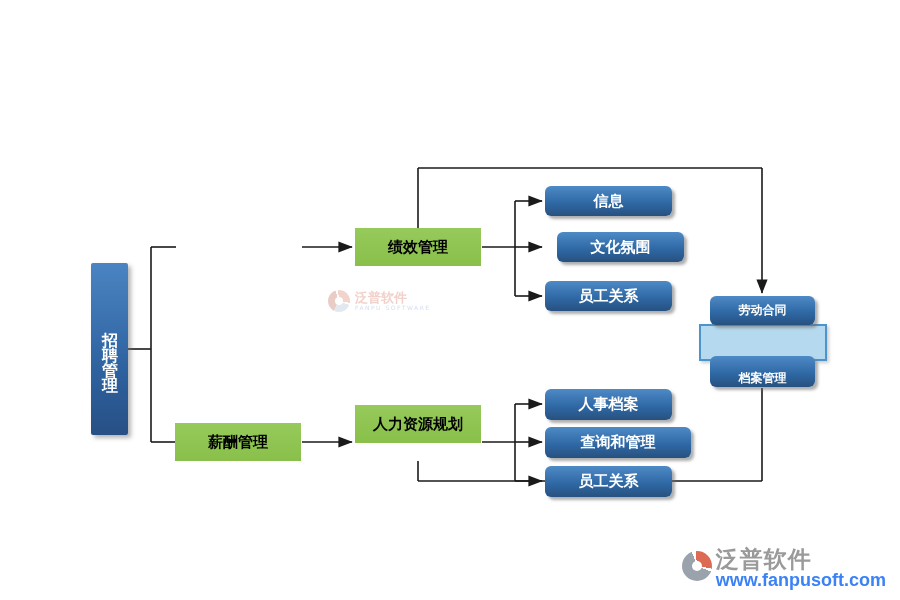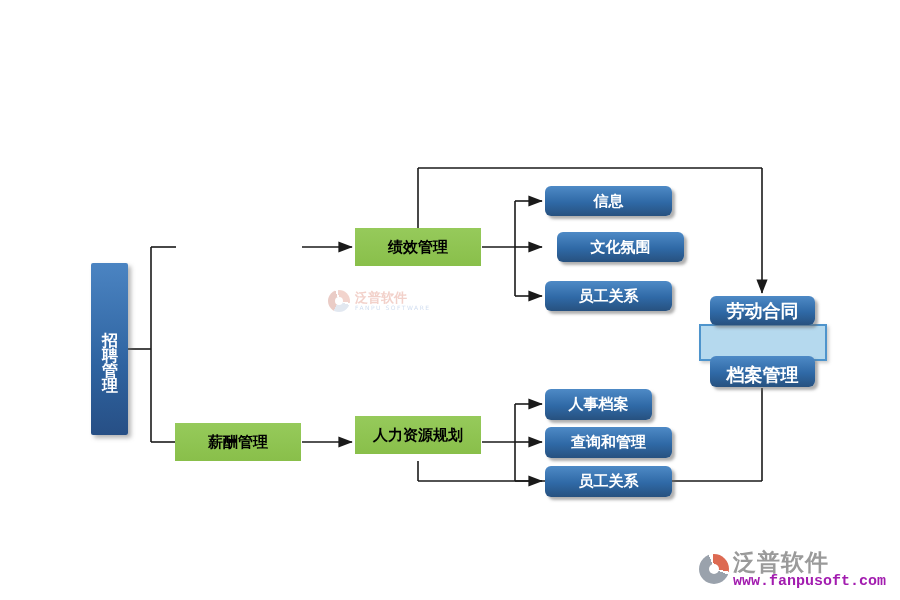--- a/index.html
+++ b/index.html
@@ -15,21 +15,21 @@
         box-sizing:border-box;z-index:3;}
   .node-green{background:linear-gradient(#96ca5b,#89bf4a);color:#000;
         font-size:15px;font-weight:bold;}
   .node-blue{background:linear-gradient(#4e8ac6,#2f69a6 55%,#27517f);color:#fff;
         font-size:15px;font-weight:bold;border-radius:6px;
         box-shadow:3px 3px 3px rgba(110,110,110,.55);}
   .node-root{background:linear-gradient(#4b84c2,#2e63a0 60%,#274f85);color:#fff;
         border-radius:2px;box-shadow:3px 3px 4px rgba(110,110,110,.5);}
   .node-root span{writing-mode:vertical-rl;text-orientation:upright;
         font-size:16px;font-weight:bold;letter-spacing:15px;}
-  .node-right{font-size:18px;}
+  .node-right{font-size:12px;}
 
   .bar-light{position:absolute;left:699px;top:324px;width:128px;height:37px;
         background:#b5d9ee;border:2px solid #4e94cc;box-sizing:border-box;z-index:2;
         box-shadow:2px 2px 3px rgba(130,130,130,.4);}
 
   
   .watermark{position:absolute;left:328px;top:290px;display:flex;align-items:center;
         gap:5px;z-index:0;opacity:.85;}
   .wm-icon{width:22px;height:22px;border-radius:50%;
         background:conic-gradient(from 210deg,#e7c4bd 0 130deg,#fff 130deg 145deg,
@@ -45,22 +45,22 @@
   .footer-logo{position:absolute;right:14px;bottom:10px;display:flex;
         align-items:flex-start;gap:4px;z-index:2;}
   .fl-icon{width:30px;height:30px;border-radius:50%;margin-top:4px;
         background:conic-gradient(from 210deg,#9aa2ac 0 130deg,#fff 130deg 145deg,
         #dd6a52 145deg 250deg,#fff 250deg 262deg,#9aa2ac 262deg 360deg);
         position:relative;}
   .fl-icon::after{content:"";position:absolute;left:10px;top:10px;width:10px;height:10px;
         border-radius:50%;background:#fff;}
   .fl-text{display:flex;flex-direction:column;align-items:flex-start;line-height:1.05;}
   .fl-brand{font-size:23px;font-weight:bold;color:#9a9a9a;letter-spacing:1px;}
-  .fl-url{font-size:15px;font-weight:bold;color:#a21caf;
-        font-family:Liberation Mono, monospace;}
+  .fl-url{font-size:18px;font-weight:bold;color:#3b82f6;
+        font-family:Liberation Sans, sans-serif;}
 </style>
 </head>
 <body>
 
 <div id="canvas">
 
 
   <svg id="connector-layer" width="900" height="600">
     <defs>
       <marker id="arrowhead" markerWidth="9" markerHeight="7" refX="8.5" refY="3.5" orient="auto">
@@ -94,38 +94,38 @@
   <div class="node node-root" style="left:91px;top:263px;width:37px;height:172px;">
     <span>招聘管理</span>
   </div>
 
   <div class="node node-green" style="left:355px;top:228px;width:126px;height:38px;">
     <span>绩效管理</span>
   </div>
   <div class="node node-green" style="left:175px;top:423px;width:126px;height:38px;align-items:center;">
     <span>薪酬管理</span>
   </div>
-  <div class="node node-green" style="left:355px;top:416px;width:126px;height:38px;justify-content:center;">
+  <div class="node node-green" style="left:355px;top:405px;width:126px;height:38px;justify-content:center;">
     <span>人力资源规划</span>
   </div>
 
   <div class="node node-blue" style="left:545px;top:186px;width:127px;height:30px;">
     <span>信息</span>
   </div>
   <div class="node node-blue" style="left:545px;top:232px;width:127px;height:30px;margin-left:12px;">
     <span>文化氛围</span>
   </div>
   <div class="node node-blue" style="left:545px;top:281px;width:127px;height:30px;">
     <span>员工关系</span>
   </div>
 
-  <div class="node node-blue" style="left:545px;top:389px;width:107px;height:31px;">
+  <div class="node node-blue" style="left:545px;top:389px;width:127px;height:31px;">
     <span>人事档案</span>
   </div>
-  <div class="node node-blue" style="left:545px;top:427px;width:127px;height:31px;">
+  <div class="node node-blue" style="left:545px;top:427px;width:146px;height:31px;">
     <span>查询和管理</span>
   </div>
   <div class="node node-blue" style="left:545px;top:466px;width:127px;height:31px;">
     <span>员工关系</span>
   </div>
 
   <div class="bar-light"></div>
   <div class="node node-blue node-right" style="left:710px;top:296px;width:105px;height:29px;">
     <span>劳动合同</span>
   </div>

